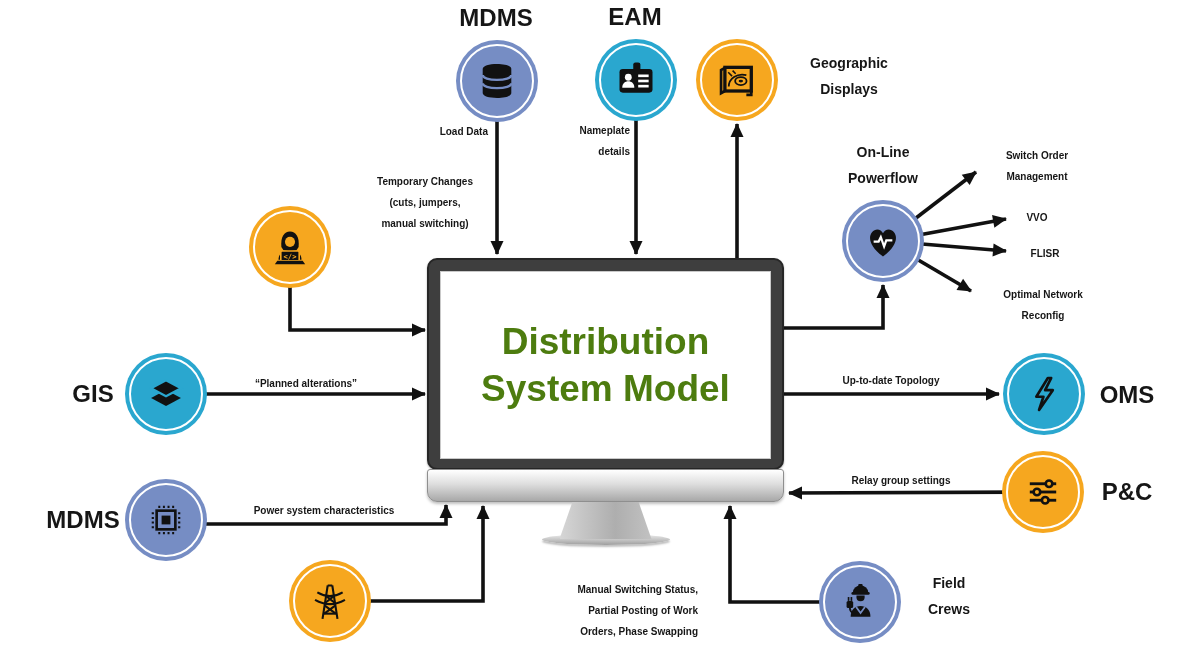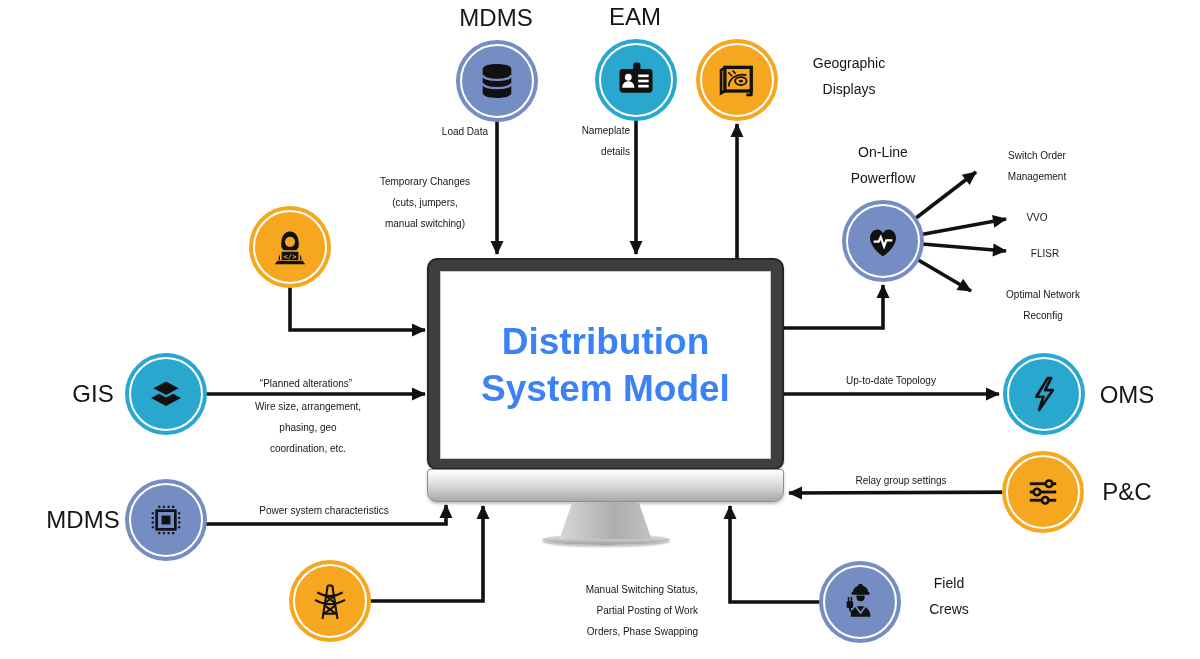--- a/index.html
+++ b/index.html
@@ -14,39 +14,39 @@
     position:absolute;width:82px;height:82px;border-radius:50%;
     display:flex;align-items:center;justify-content:center;
   }
   .circle::after{
     content:"";position:absolute;inset:4px;border:2.5px solid #fff;border-radius:50%;
     pointer-events:none;
   }
 
   
   .lbl{
-    position:absolute;font-weight:400;white-space:pre-line;color:#161616;
+    position:absolute;font-weight:700;white-space:pre-line;color:#161616;
     text-align:center;transform:translateX(-50%);line-height:1.18;
   }
   .xl{font-size:24px;}
   .lg{font-size:14px;line-height:26px;}
   .ann{font-size:10px;line-height:21px;}
   .ra{transform:none;text-align:right;}
 
   
   .monitor{position:absolute;left:427px;top:258px;width:357px;}
   .frame{
     height:212px;background:#3e3e3e;border:2px solid #262626;border-radius:10px;
     box-sizing:border-box;padding:11px;box-shadow:0 1px 2px rgba(0,0,0,.35);
   }
   .screen{
     background:#fff;height:100%;border:1px solid #c9c9c9;
     display:flex;align-items:center;justify-content:center;text-align:center;
   }
-  .mtitle{font-size:37px;font-weight:700;line-height:47px;white-space:pre-line;color:#3b82f6;}
+  .mtitle{font-size:37px;font-weight:700;line-height:47px;white-space:pre-line;color:#4d7c0f;}
   .mbase{
     height:33px;margin-top:-1px;border:1px solid #8f8f8f;box-sizing:border-box;
     background:linear-gradient(#ffffff,#dedede 45%,#a8a8a8);
     border-radius:3px 3px 10px 10px;box-shadow:0 2px 3px rgba(0,0,0,.25);
   }
   .neck{
     width:92px;height:37px;margin:0 auto;
     background:linear-gradient(90deg,#d6d6d6,#aeaeae 60%,#c2c2c2);
     clip-path:polygon(14% 0,86% 0,100% 100%,0% 100%);
   }
@@ -226,23 +226,20 @@
   <div class="lbl lg" style="left:949px;top:570px">Field
 Crews</div>
 
   <div class="lbl ann ra" style="right:712px;top:121px">Load Data</div>
   <div class="lbl ann ra" style="right:570px;top:120px">Nameplate
 details</div>
   <div class="lbl ann" style="left:425px;top:171px">Temporary Changes
 (cuts, jumpers,
 manual switching)</div>
   <div class="lbl ann" style="left:306px;top:373px">“Planned alterations”</div>
-  <div class="lbl ann" style="left:308px;top:396px">Wire size, arrangement,
-phasing, geo
-coordination, etc.</div>
   <div class="lbl ann" style="left:324px;top:500px">Power system characteristics</div>
   <div class="lbl ann ra" style="right:502px;top:579px">Manual Switching Status,
 Partial Posting of Work
 Orders, Phase Swapping</div>
   <div class="lbl ann" style="left:891px;top:370px">Up-to-date Topology</div>
   <div class="lbl ann" style="left:901px;top:470px">Relay group settings</div>
 
   <div class="lbl ann" style="left:1037px;top:145px">Switch Order
 Management</div>
   <div class="lbl ann" style="left:1037px;top:207px">VVO</div>

